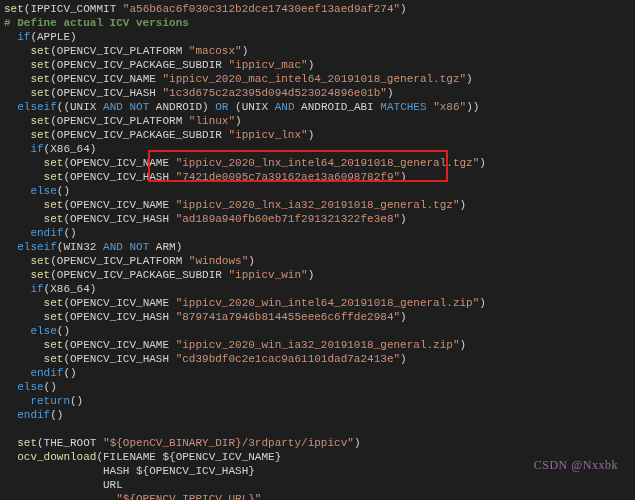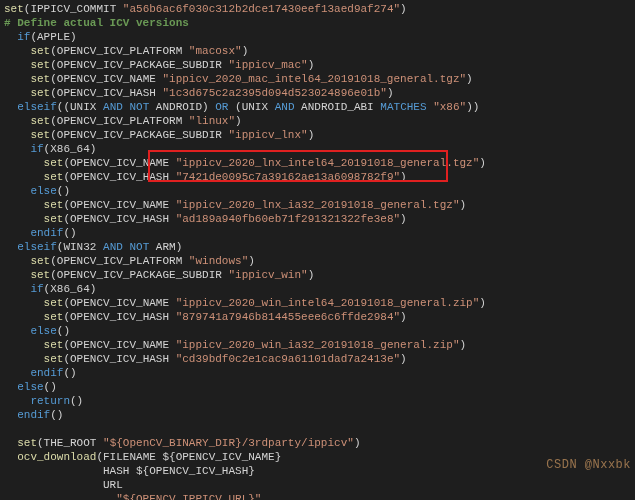--- a/index.html
+++ b/index.html
@@ -26,27 +26,27 @@
   .var    { color: #d4d4d4; }   
   .cmt    { color: #6a9955; font-weight: bold; }   
   .punc   { color: #d4d4d4; }
   .hlbox {
     position: absolute;
     border: 2px solid #e02020;
     pointer-events: none;
   }
   .watermark {
     position: absolute;
-    right: 4px;
+    right: 17px;
     bottom: 28px;
-    color: #fdba74;
+    color: #f0abfc;
     font-size: 12px;
     letter-spacing: 0.5px;
     opacity: 0.55;
-    font-family: Liberation Mono, monospace;
+    font-family: Liberation Serif, serif;
   }
 </style>
 </head>
 <body>
 
 <div class="editor" id="editor"><span class="line"><span class="fn">set</span><span class="punc">(IPPICV_COMMIT </span><span class="str">"a56b6ac6f030c312b2dce17430eef13aed9af274"</span><span class="punc">)</span></span><span class="line"><span class="cmt"># Define actual ICV versions</span></span><span class="line">  <span class="kw">if</span><span class="punc">(APPLE)</span></span><span class="line">    <span class="fn">set</span><span class="punc">(OPENCV_ICV_PLATFORM </span><span class="str">"macosx"</span><span class="punc">)</span></span><span class="line">    <span class="fn">set</span><span class="punc">(OPENCV_ICV_PACKAGE_SUBDIR </span><span class="str">"ippicv_mac"</span><span class="punc">)</span></span><span class="line">    <span class="fn">set</span><span class="punc">(OPENCV_ICV_NAME </span><span class="str">"ippicv_2020_mac_intel64_20191018_general.tgz"</span><span class="punc">)</span></span><span class="line">    <span class="fn">set</span><span class="punc">(OPENCV_ICV_HASH </span><span class="str">"1c3d675c2a2395d094d523024896e01b"</span><span class="punc">)</span></span><span class="line">  <span class="kw">elseif</span><span class="punc">((UNIX </span><span class="kw">AND NOT</span><span class="punc"> ANDROID) </span><span class="kw">OR</span><span class="punc"> (UNIX </span><span class="kw">AND</span><span class="punc"> ANDROID_ABI </span><span class="kw">MATCHES</span><span class="punc"> </span><span class="str">"x86"</span><span class="punc">))</span></span><span class="line">    <span class="fn">set</span><span class="punc">(OPENCV_ICV_PLATFORM </span><span class="str">"linux"</span><span class="punc">)</span></span><span class="line">    <span class="fn">set</span><span class="punc">(OPENCV_ICV_PACKAGE_SUBDIR </span><span class="str">"ippicv_lnx"</span><span class="punc">)</span></span><span class="line">    <span class="kw">if</span><span class="punc">(X86_64)</span></span><span class="line">      <span class="fn">set</span><span class="punc">(OPENCV_ICV_NAME </span><span class="str">"ippicv_2020_lnx_intel64_20191018_general.tgz"</span><span class="punc">)</span></span><span class="line">      <span class="fn">set</span><span class="punc">(OPENCV_ICV_HASH </span><span class="str">"7421de0095c7a39162ae13a6098782f9"</span><span class="punc">)</span></span><span class="line">    <span class="kw">else</span><span class="punc">()</span></span><span class="line">      <span class="fn">set</span><span class="punc">(OPENCV_ICV_NAME </span><span class="str">"ippicv_2020_lnx_ia32_20191018_general.tgz"</span><span class="punc">)</span></span><span class="line">      <span class="fn">set</span><span class="punc">(OPENCV_ICV_HASH </span><span class="str">"ad189a940fb60eb71f291321322fe3e8"</span><span class="punc">)</span></span><span class="line">    <span class="kw">endif</span><span class="punc">()</span></span><span class="line">  <span class="kw">elseif</span><span class="punc">(WIN32 </span><span class="kw">AND NOT</span><span class="punc"> ARM)</span></span><span class="line">    <span class="fn">set</span><span class="punc">(OPENCV_ICV_PLATFORM </span><span class="str">"windows"</span><span class="punc">)</span></span><span class="line">    <span class="fn">set</span><span class="punc">(OPENCV_ICV_PACKAGE_SUBDIR </span><span class="str">"ippicv_win"</span><span class="punc">)</span></span><span class="line">    <span class="kw">if</span><span class="punc">(X86_64)</span></span><span class="line">      <span class="fn">set</span><span class="punc">(OPENCV_ICV_NAME </span><span class="str">"ippicv_2020_win_intel64_20191018_general.zip"</span><span class="punc">)</span></span><span class="line">      <span class="fn">set</span><span class="punc">(OPENCV_ICV_HASH </span><span class="str">"879741a7946b814455eee6c6ffde2984"</span><span class="punc">)</span></span><span class="line">    <span class="kw">else</span><span class="punc">()</span></span><span class="line">      <span class="fn">set</span><span class="punc">(OPENCV_ICV_NAME </span><span class="str">"ippicv_2020_win_ia32_20191018_general.zip"</span><span class="punc">)</span></span><span class="line">      <span class="fn">set</span><span class="punc">(OPENCV_ICV_HASH </span><span class="str">"cd39bdf0c2e1cac9a61101dad7a2413e"</span><span class="punc">)</span></span><span class="line">    <span class="kw">endif</span><span class="punc">()</span></span><span class="line">  <span class="kw">else</span><span class="punc">()</span></span><span class="line">    <span class="kw">return</span><span class="punc">()</span></span><span class="line">  <span class="kw">endif</span><span class="punc">()</span></span><span class="line"><span class="var"> </span></span><span class="line">  <span class="fn">set</span><span class="punc">(THE_ROOT </span><span class="str">"${OpenCV_BINARY_DIR}/3rdparty/ippicv"</span><span class="punc">)</span></span><span class="line">  <span class="fn">ocv_download</span><span class="punc">(FILENAME ${OPENCV_ICV_NAME}</span></span><span class="line"><span class="punc">               HASH ${OPENCV_ICV_HASH}</span></span><span class="line"><span class="punc">               URL</span></span><span class="line"><span class="punc">                 </span><span class="str">"${OPENCV_IPPICV_URL}"</span></span></div>
 
 <div class="watermark">CSDN @Nxxbk</div>
 
 <div class="hlbox" style="left: 148px; top: 150px; width: 300px; height: 32px;"></div>

